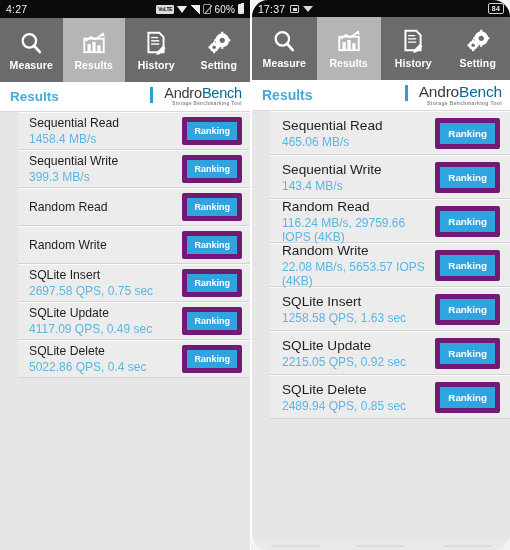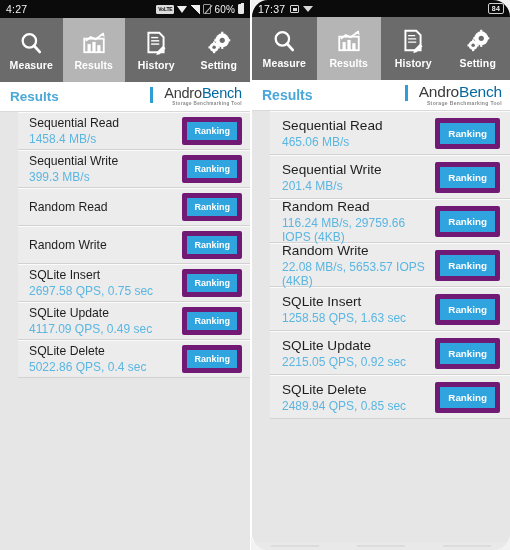--- a/index.html
+++ b/index.html
@@ -366,21 +366,21 @@
         <div class="row">
           <div class="row-texts">
             <div class="row-title">Sequential Read</div>
             <div class="row-sub">465.06 MB/s</div>
           </div>
           <div class="btn-ranking">Ranking</div>
         </div>
         <div class="row">
           <div class="row-texts">
             <div class="row-title">Sequential Write</div>
-            <div class="row-sub">201.4 MB/s</div>
+            <div class="row-sub">143.4 MB/s</div>
           </div>
           <div class="btn-ranking">Ranking</div>
         </div>
         <div class="row">
           <div class="row-texts">
             <div class="row-title">Random Read</div>
             <div class="row-sub">116.24 MB/s, 29759.66 IOPS (4KB)</div>
           </div>
           <div class="btn-ranking">Ranking</div>
         </div>

